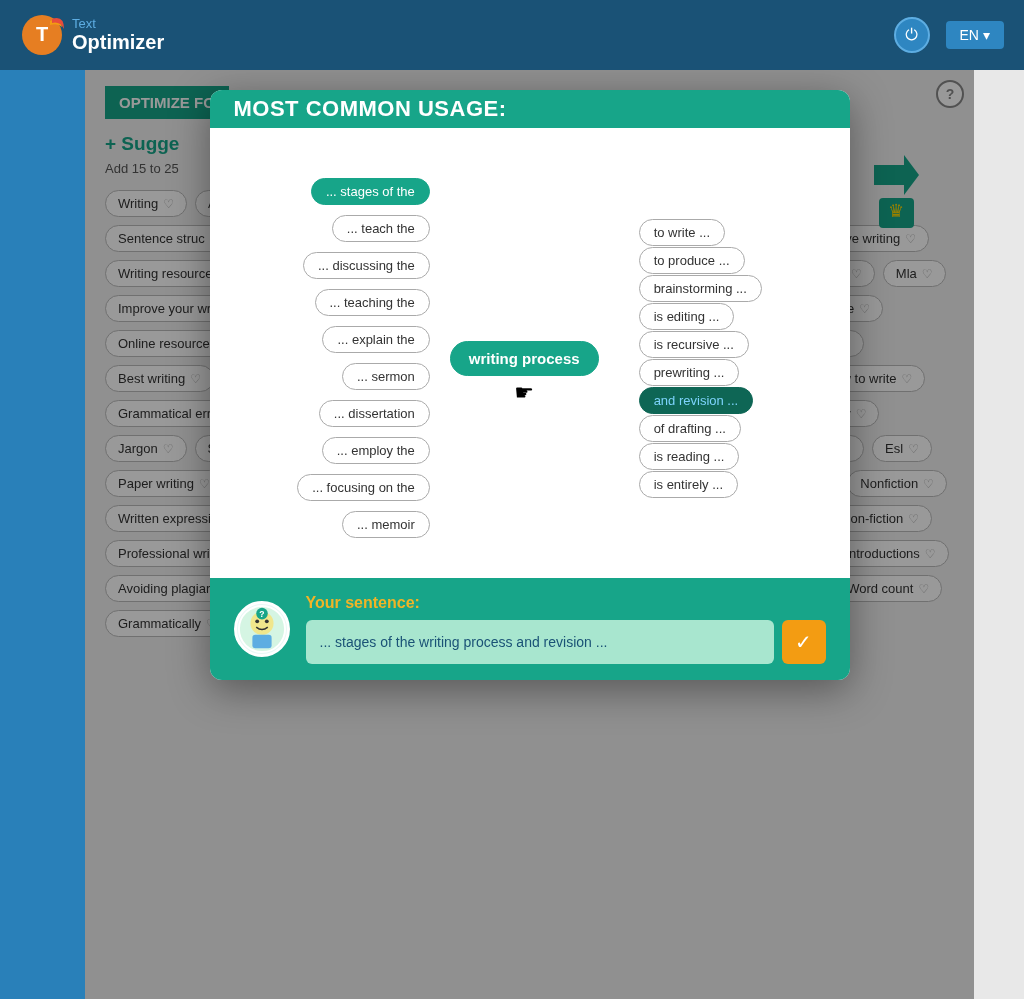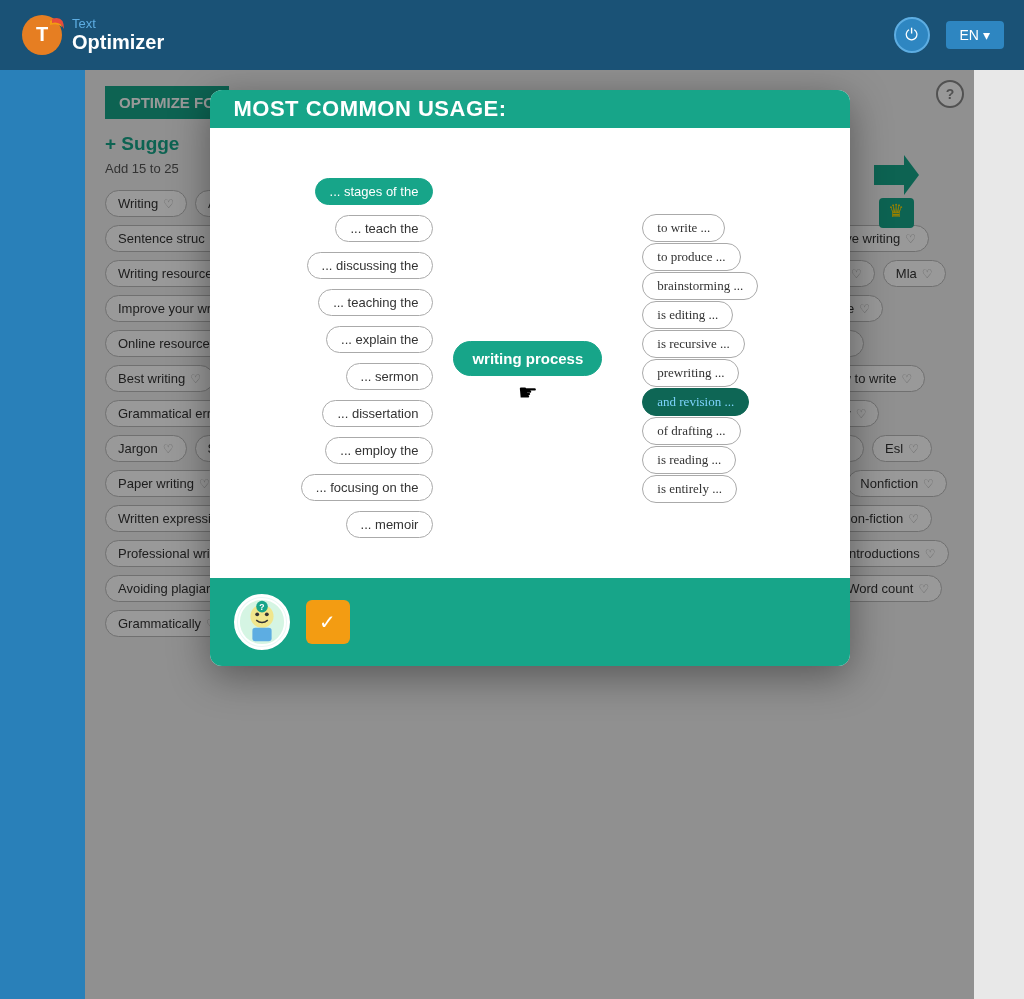--- a/index.html
+++ b/index.html
@@ -270,21 +270,20 @@
       flex-direction: column;
       gap: 10px;
       align-items: flex-end;
     }
 
     .right-col {
       display: flex;
       flex-direction: column;
       gap: 1px;
       align-items: flex-start;
-      font-family: Liberation Serif, serif;
     }
 
     .center-col {
       display: flex;
       flex-direction: column;
       align-items: center;
       margin: 0 20px;
       position: relative;
     }
   </style>
@@ -712,21 +711,23 @@
               <path d="M20 24 Q26 29 32 24" stroke="#333" stroke-width="1.5" fill="none"></path>
 
               <circle cx="26" cy="10" r="6" fill="#17a589"></circle>
               <text x="26" y="14" text-anchor="middle" font-size="9" fill="white" font-weight="bold">?</text>
 
               <rect x="16" y="32" width="20" height="14" rx="3" fill="#5dade2"></rect>
             </svg>
           </div>
 
           <div class="sentence-section">
+            <div class="sentence-label">Your sentence:</div>
             <div class="sentence-input-row">
+              <input type="text" class="sentence-input" value="... stages of the writing process and revision ..." style="">
               <button class="confirm-btn">✓</button>
             </div>
           </div>
         </div>
 
       </div>
     </div>
 
   </div>
 

